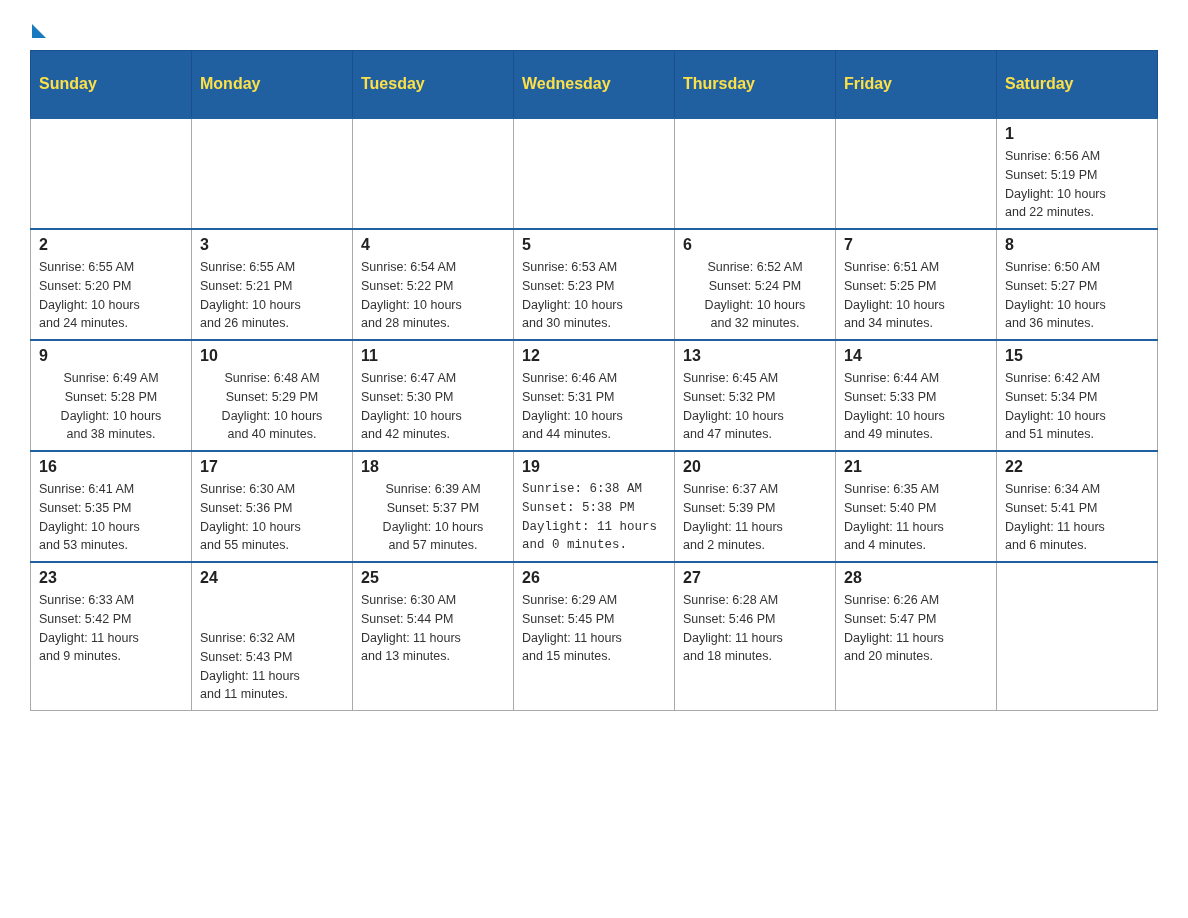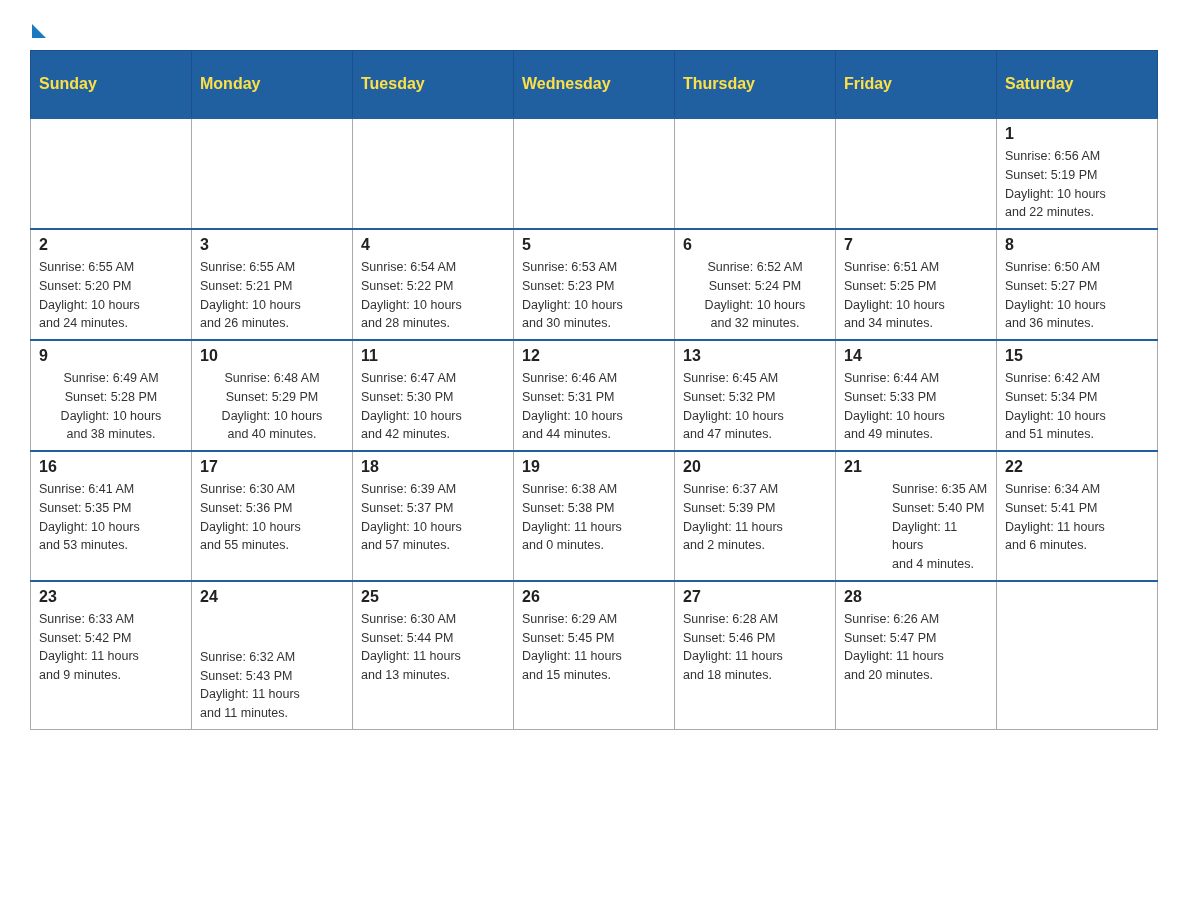--- a/index.html
+++ b/index.html
@@ -259,42 +259,42 @@
         </td>
         <td>
           <span class="day-num">17</span>
           <div class="day-info" style="white-space: pre-line;">Sunrise: 6:30 AM
 Sunset: 5:36 PM
 Daylight: 10 hours
 and 55 minutes.</div>
         </td>
         <td>
           <span class="day-num">18</span>
-          <div class="day-info" style="white-space: pre-line;">Sunrise: 6:39 AM
+          <div class="day-info" style="white-space: pre-line; text-align: center;">Sunrise: 6:39 AM
 Sunset: 5:37 PM
 Daylight: 10 hours
 and 57 minutes.</div>
         </td>
         <td>
           <span class="day-num">19</span>
-          <div class="day-info" style="white-space: pre-line;">Sunrise: 6:38 AM
+          <div class="day-info" style="white-space: pre-line; font-family: Liberation Mono, monospace;">Sunrise: 6:38 AM
 Sunset: 5:38 PM
 Daylight: 11 hours
 and 0 minutes.</div>
         </td>
         <td>
           <span class="day-num">20</span>
           <div class="day-info" style="white-space: pre-line;">Sunrise: 6:37 AM
 Sunset: 5:39 PM
 Daylight: 11 hours
 and 2 minutes.</div>
         </td>
         <td>
           <span class="day-num">21</span>
-          <div class="day-info" style="white-space: pre-line; margin-left: 48px;">Sunrise: 6:35 AM
+          <div class="day-info" style="white-space: pre-line;">Sunrise: 6:35 AM
 Sunset: 5:40 PM
 Daylight: 11 hours
 and 4 minutes.</div>
         </td>
         <td>
           <span class="day-num">22</span>
           <div class="day-info" style="white-space: pre-line;">Sunrise: 6:34 AM
 Sunset: 5:41 PM
 Daylight: 11 hours
 and 6 minutes.</div>

